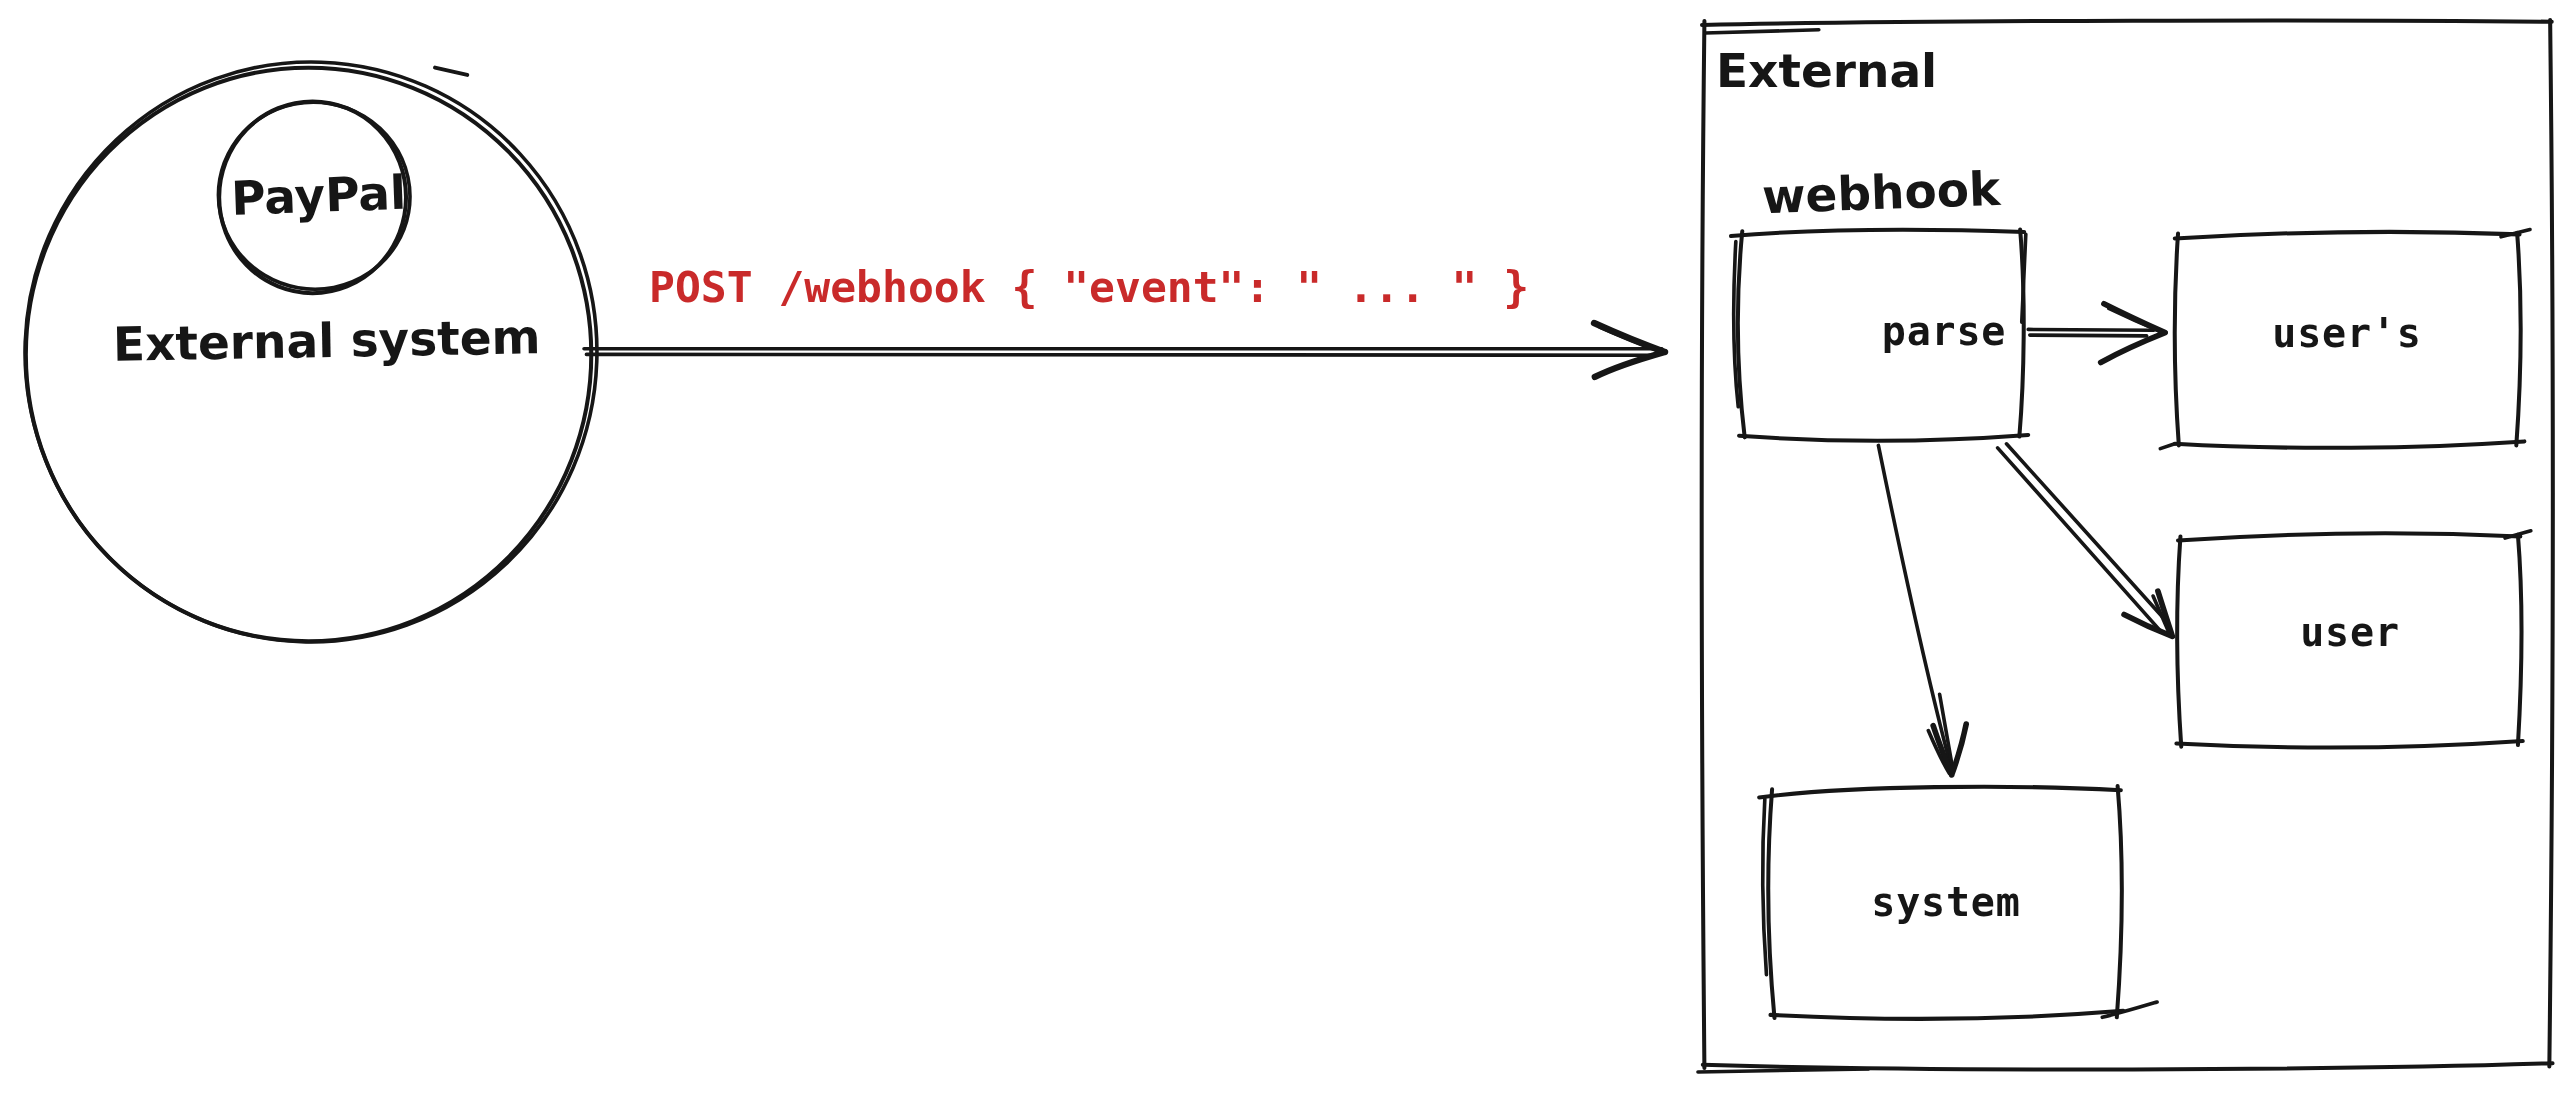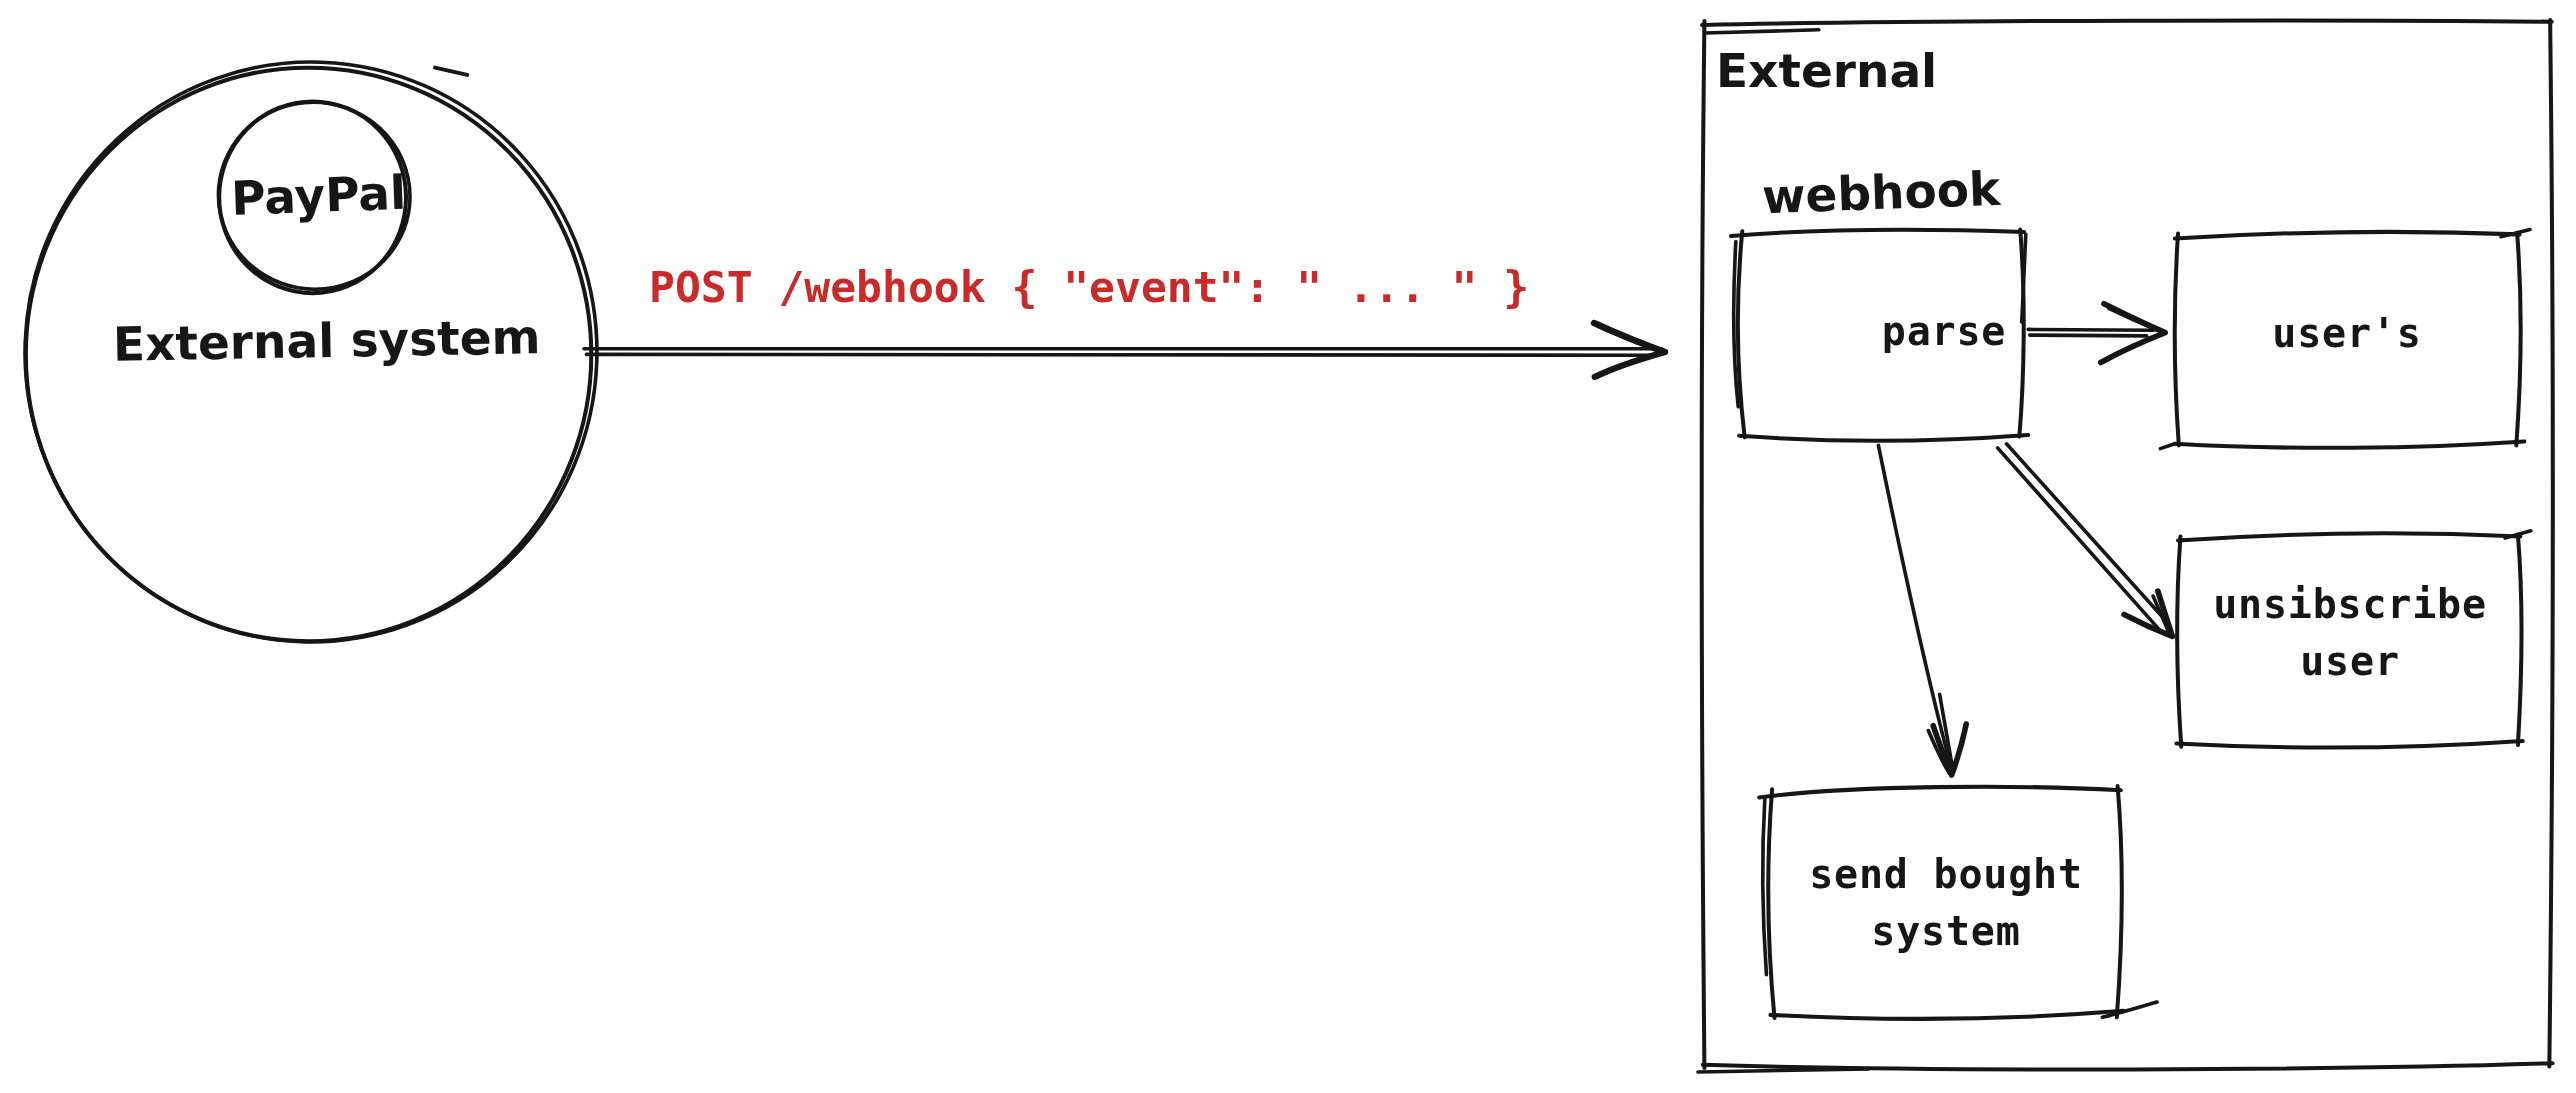--- a/index.html
+++ b/index.html
@@ -134,23 +134,21 @@
 
   <div class="mono boxtext" style="left:1803px;top:228px;width:282px;height:207px;">
     <div class="tline">parse</div>
   </div>
 
   <div class="mono boxtext" style="left:2176px;top:228px;width:342px;height:211px;">
     <div class="tline">user's</div>
   </div>
 
   <div class="mono boxtext" style="left:2179px;top:528px;width:342px;height:209px;">
-    <div class="tline">unsibscribe</div>
     <div class="tline">user</div>
   </div>
 
   <div class="mono boxtext" style="left:1770px;top:788px;width:352px;height:229px;">
-    <div class="tline">send bought</div>
     <div class="tline">system</div>
   </div>
 
 </div>
 
 
 </body></html>

